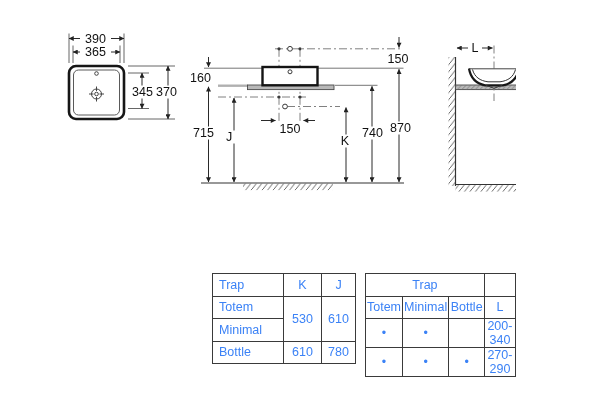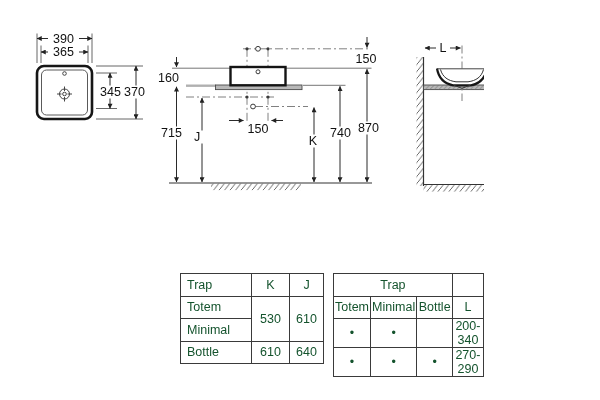--- a/index.html
+++ b/index.html
@@ -1,20 +1,20 @@
 <!DOCTYPE html>
 <html><head>
 <meta charset="utf-8">
 <style>
   html,body{margin:0;padding:0;background:#fff;}
   .canvas{position:relative;width:484px;height:400px;background:#ffffff;
-          font-family:"Liberation Sans",sans-serif;overflow:hidden;}
+          font-family:"Liberation Sans",sans-serif;overflow:hidden;margin-left:32px;}
   svg text{font-family:"Liberation Sans",sans-serif;font-size:12.5px;fill:#111;}
   .dtable{position:absolute;border-collapse:collapse;table-layout:fixed;}
-  .dtable td{border:1px solid #3a3a3a;font-size:12.5px;color:#14532d;height:21.5px;
+  .dtable td{border:1px solid #3a3a3a;font-size:12.5px;color:#3b82f6;height:21.5px;
              text-align:center;vertical-align:middle;padding:0;background:#fff;}
   .dtable td.lft{text-align:left;padding-left:6px;}
   #t1{left:180px;top:273px;}
   #t2{left:333px;top:273px;}
 </style>
 </head>
 <body>
 
 <div class="canvas">
 
@@ -188,21 +188,21 @@
     <td class="lft">Totem</td>
     <td rowspan="2">530</td>
     <td rowspan="2">610</td>
   </tr>
   <tr>
     <td class="lft">Minimal</td>
   </tr>
   <tr>
     <td class="lft">Bottle</td>
     <td>610</td>
-    <td>640</td>
+    <td>780</td>
   </tr>
 </tbody>
     </table>
 
 
 <table class="dtable" id="t2">
   <tbody>
         <tr>
     <td colspan="3">Trap</td>
     <td style="width:62px"></td>

